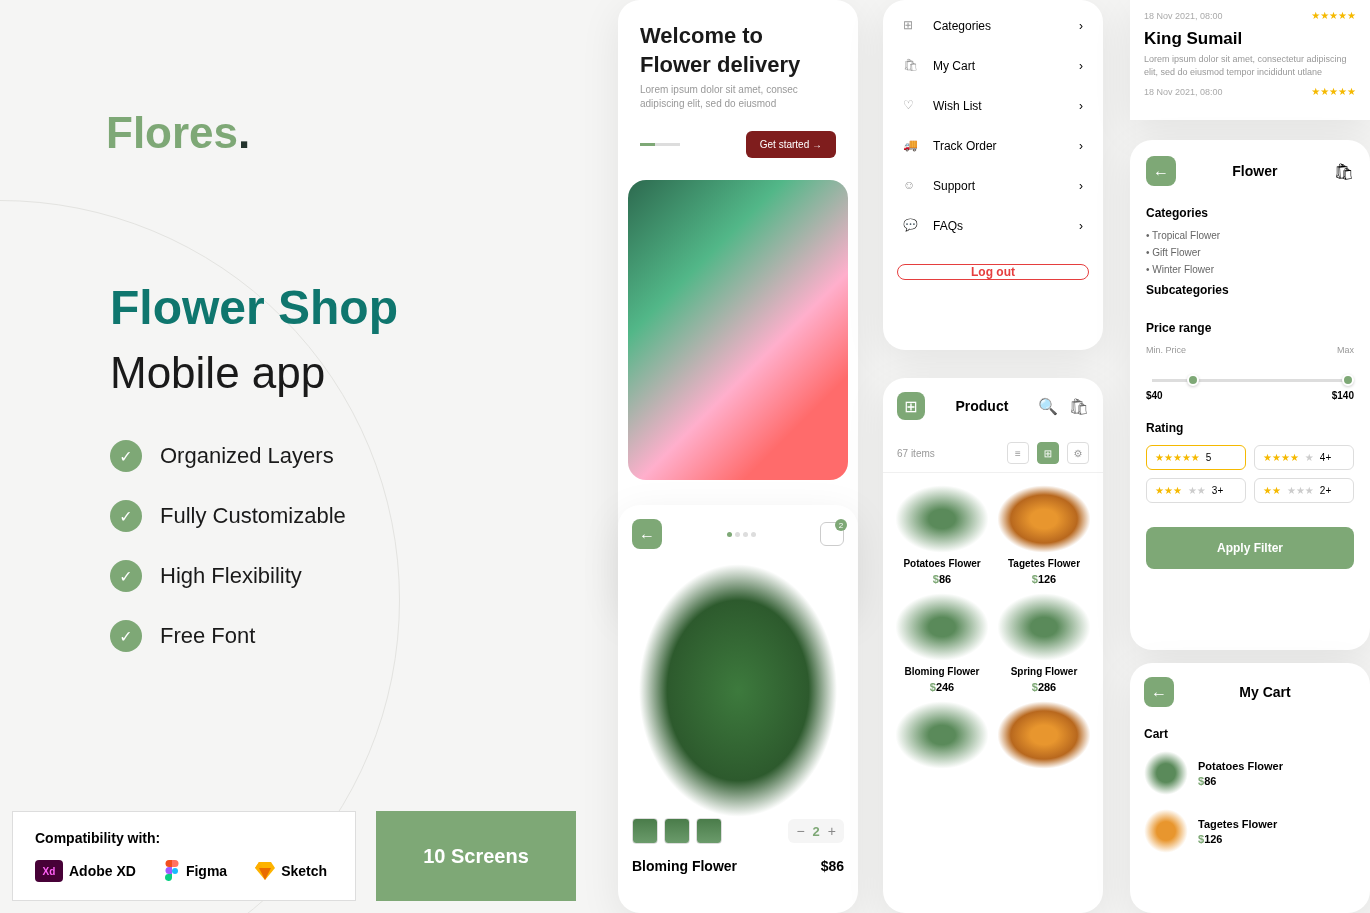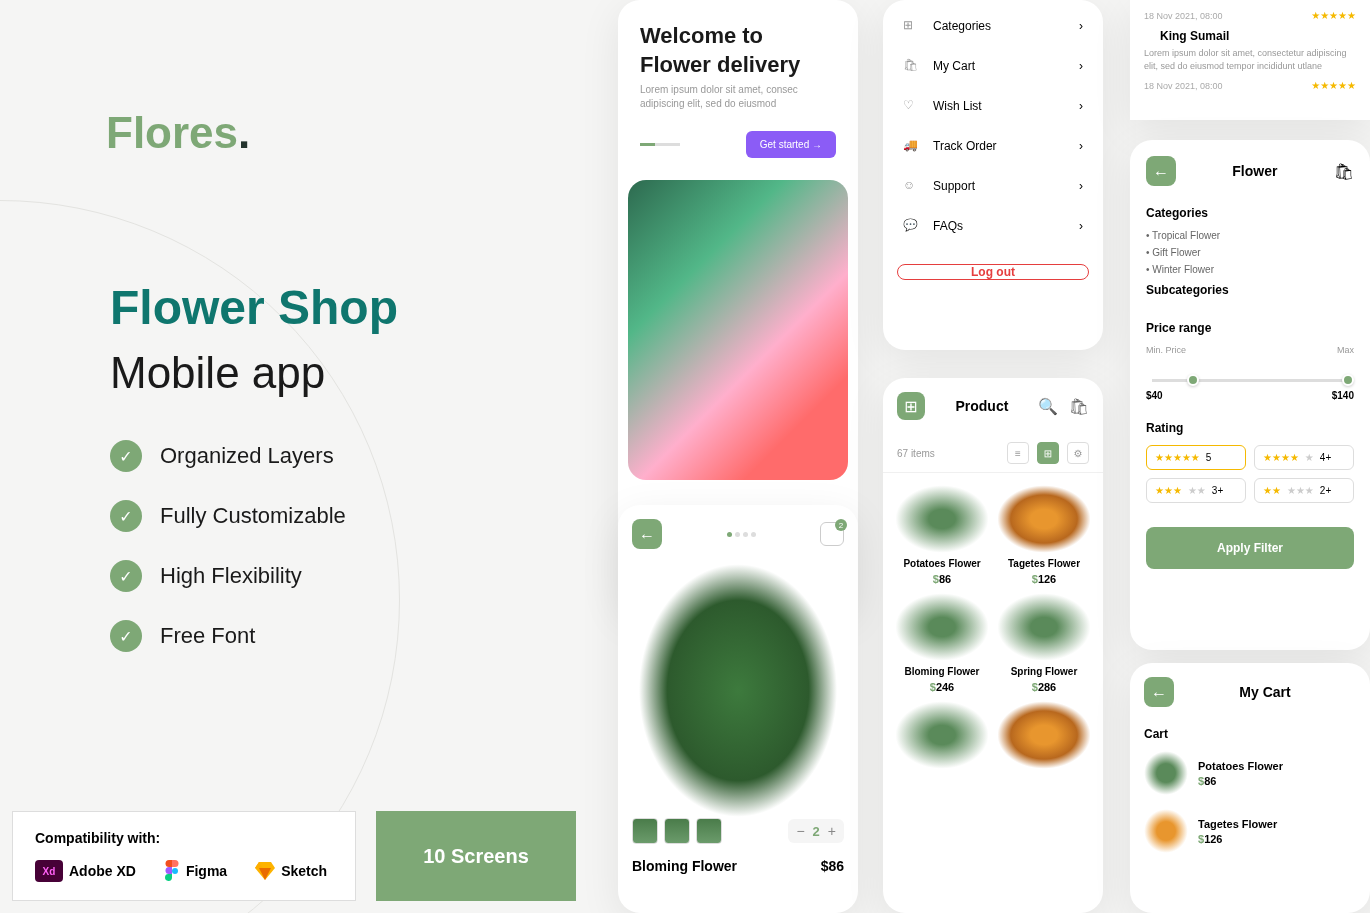--- a/index.html
+++ b/index.html
@@ -17,21 +17,21 @@
 .tools{display:flex;gap:28px;align-items:center}
 .tool{display:flex;align-items:center;gap:6px;font-size:14px;font-weight:700}
 .xd{width:28px;height:22px;background:#470137;border-radius:4px;display:flex;align-items:center;justify-content:center;color:#ff61f6;font-size:10px;font-weight:800}
 .screens{position:absolute;left:376px;bottom:12px;background:#7ea876;color:#fff;width:200px;height:90px;display:flex;align-items:center;justify-content:center;font-size:20px;font-weight:600}
 .phone{position:absolute;background:#fff;border-radius:22px;box-shadow:0 10px 40px rgba(0,0,0,0.08);overflow:hidden}
 .p1{left:618px;top:0;width:240px;height:613px}
 .welcome-t{padding:22px 22px 4px;font-size:22px;font-weight:800;color:#1a1a1a;line-height:1.3}
 .welcome-s{padding:0 22px;font-size:10px;color:#999;line-height:1.4}
 .prog{margin:20px 22px 0;display:flex;align-items:center;justify-content:space-between}
 .prog-bar{width:40px;height:3px;background:#ddd;position:relative}.prog-bar::before{content:'';position:absolute;left:0;width:15px;height:3px;background:#7ea876}
-.gs-btn{background:#8b5cf6;color:#fff;font-size:10px;padding:8px 14px;border-radius:6px}
+.gs-btn{background:#7f1d1d;color:#fff;font-size:10px;padding:8px 14px;border-radius:6px}
 .hero-img{margin-top:22px;height:300px;background:linear-gradient(135deg,#2d6a4f 0%,#52b788 30%,#ffafcc 60%,#ff6b6b 80%);border-radius:18px;margin-left:10px;margin-right:10px}
 .p2{left:618px;top:505px;width:240px;height:408px}
 .p2-head{display:flex;justify-content:space-between;align-items:center;padding:14px}
 .back-btn{width:30px;height:30px;background:#7ea876;border-radius:8px;display:flex;align-items:center;justify-content:center;color:#fff}
 .dots{display:flex;gap:3px}.dot-i{width:5px;height:5px;border-radius:50%;background:#ddd}.dot-i.act{background:#7ea876}
 .bag{width:24px;height:24px;border:1.5px solid #ccc;border-radius:6px;position:relative}.bag::after{content:'2';position:absolute;top:-4px;right:-4px;background:#7ea876;color:#fff;width:12px;height:12px;border-radius:50%;font-size:8px;display:flex;align-items:center;justify-content:center}
 .plant{height:255px;background:radial-gradient(ellipse at center,#3d7a3d 0%,#2d5a2d 50%,transparent 70%);margin:0 20px}
 .thumbs{display:flex;gap:6px;padding:0 14px;align-items:center}
 .thumb{width:26px;height:26px;border:1px solid #ddd;border-radius:4px;background:linear-gradient(#4a7c4a,#6b9b6b)}
 .qty{margin-left:auto;display:flex;align-items:center;gap:8px;background:#f5f5f5;border-radius:6px;padding:4px 8px}
@@ -51,21 +51,21 @@
 .prod-grid{display:grid;grid-template-columns:1fr 1fr;gap:8px;padding:12px}
 .prod{text-align:center}
 .prod-img{height:68px;background:radial-gradient(ellipse,#5a8a5a 20%,transparent 70%)}
 .prod-img.org{background:radial-gradient(ellipse,#e8962e 20%,#b8681e 50%,transparent 70%)}
 .prod-n{font-size:10px;font-weight:600;margin-top:4px;line-height:1.3}
 .prod-p{font-size:11px;font-weight:800;margin-top:3px}.prod-p .d{color:#7ea876}
 .p5{left:1130px;top:0;width:240px;height:120px;padding:10px 14px;border-radius:0}
 .rev-date{font-size:9px;color:#aaa}
 .stars{color:#f5b901;font-size:10px}
 .rev{display:flex;justify-content:space-between;align-items:center}
-.rev-n{font-size:12px;font-weight:700;margin:8px 16px 4px}
+.rev-n{font-size:17px;font-weight:700;margin:8px 0 4px}
 .rev-t{font-size:9px;color:#999;line-height:1.4}
 .p6{left:1130px;top:140px;width:240px;height:510px;padding:16px}
 .p6-head{display:flex;align-items:center;justify-content:space-between;margin-bottom:20px}
 .p6-title{font-size:14px;font-weight:700}
 .sect{font-size:12px;font-weight:700;margin-bottom:10px}
 .cat-i{font-size:10px;color:#666;margin-bottom:6px}.cat-i::before{content:'• ';}
 .slider{position:relative;height:3px;background:#ddd;margin:24px 6px 8px}.slider::before{content:'';position:absolute;left:20%;width:2%;height:3px;background:#7ea876}.knob{position:absolute;width:12px;height:12px;background:#7ea876;border:2px solid #fff;border-radius:50%;top:-5px;box-shadow:0 1px 3px rgba(0,0,0,0.2)}
 .sl-lbl{display:flex;justify-content:space-between;font-size:9px;color:#999;margin-bottom:4px}
 .sl-val{display:flex;justify-content:space-between;font-size:10px;font-weight:700}
 .rating-grid{display:grid;grid-template-columns:1fr 1fr;gap:8px;margin-top:10px}

